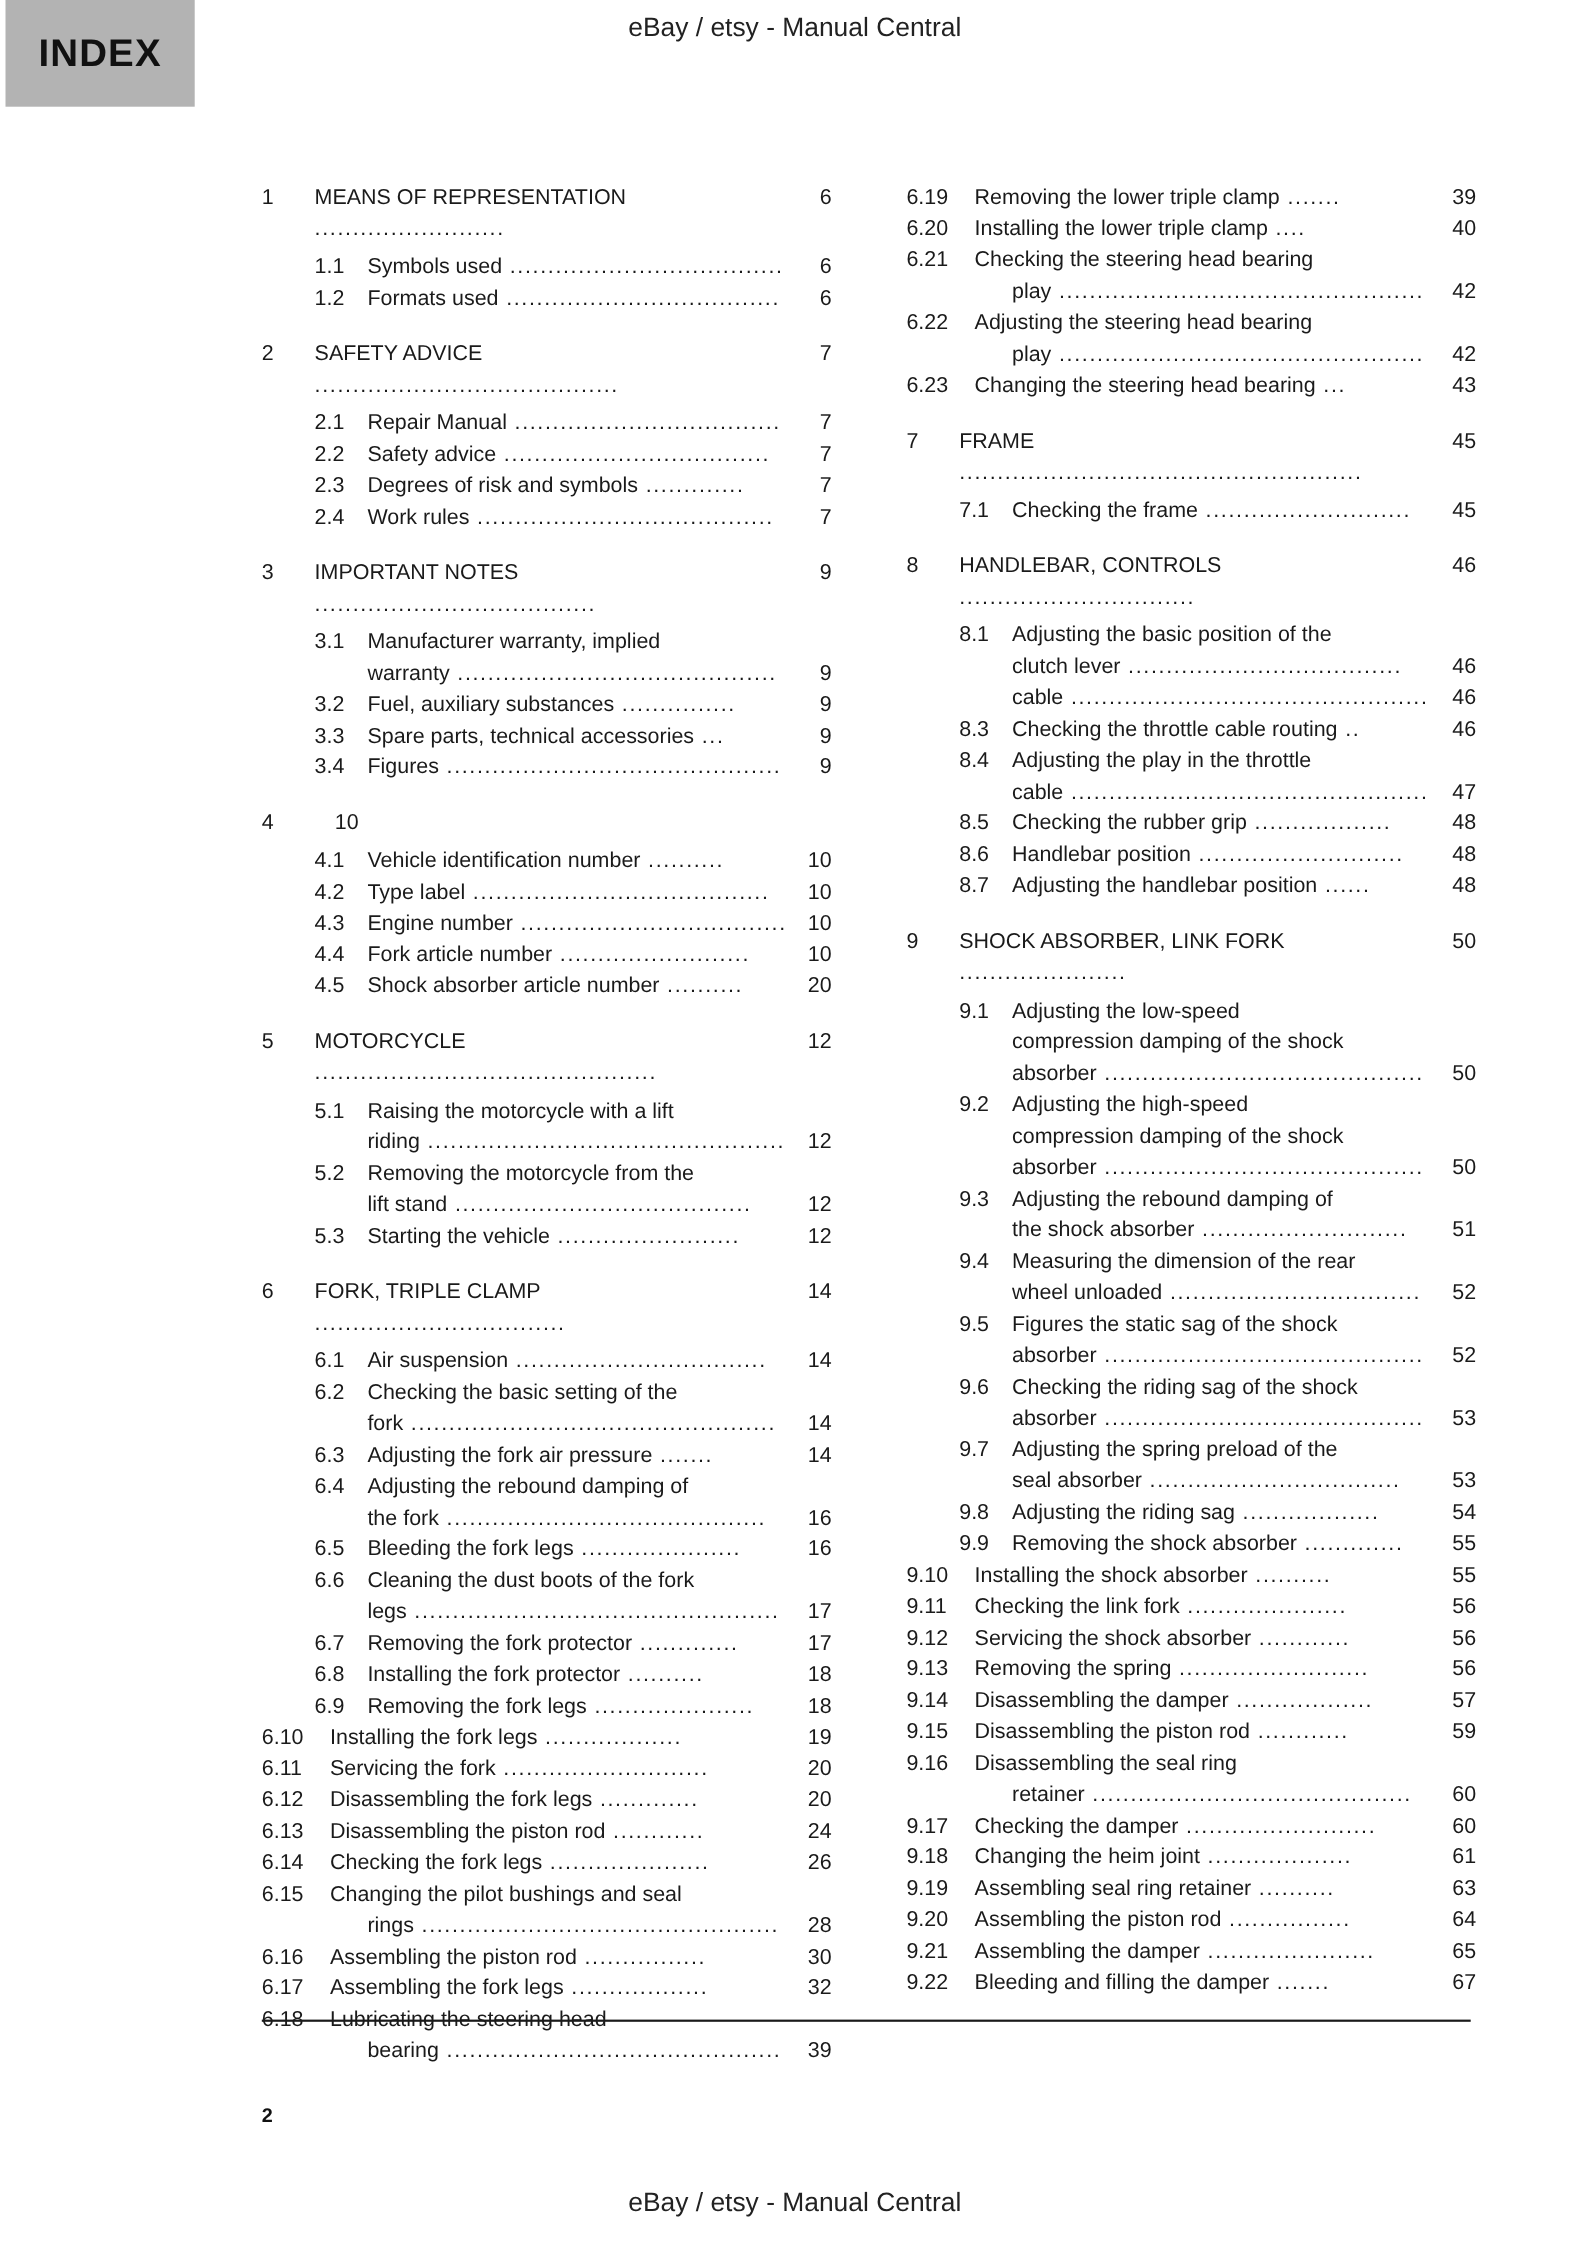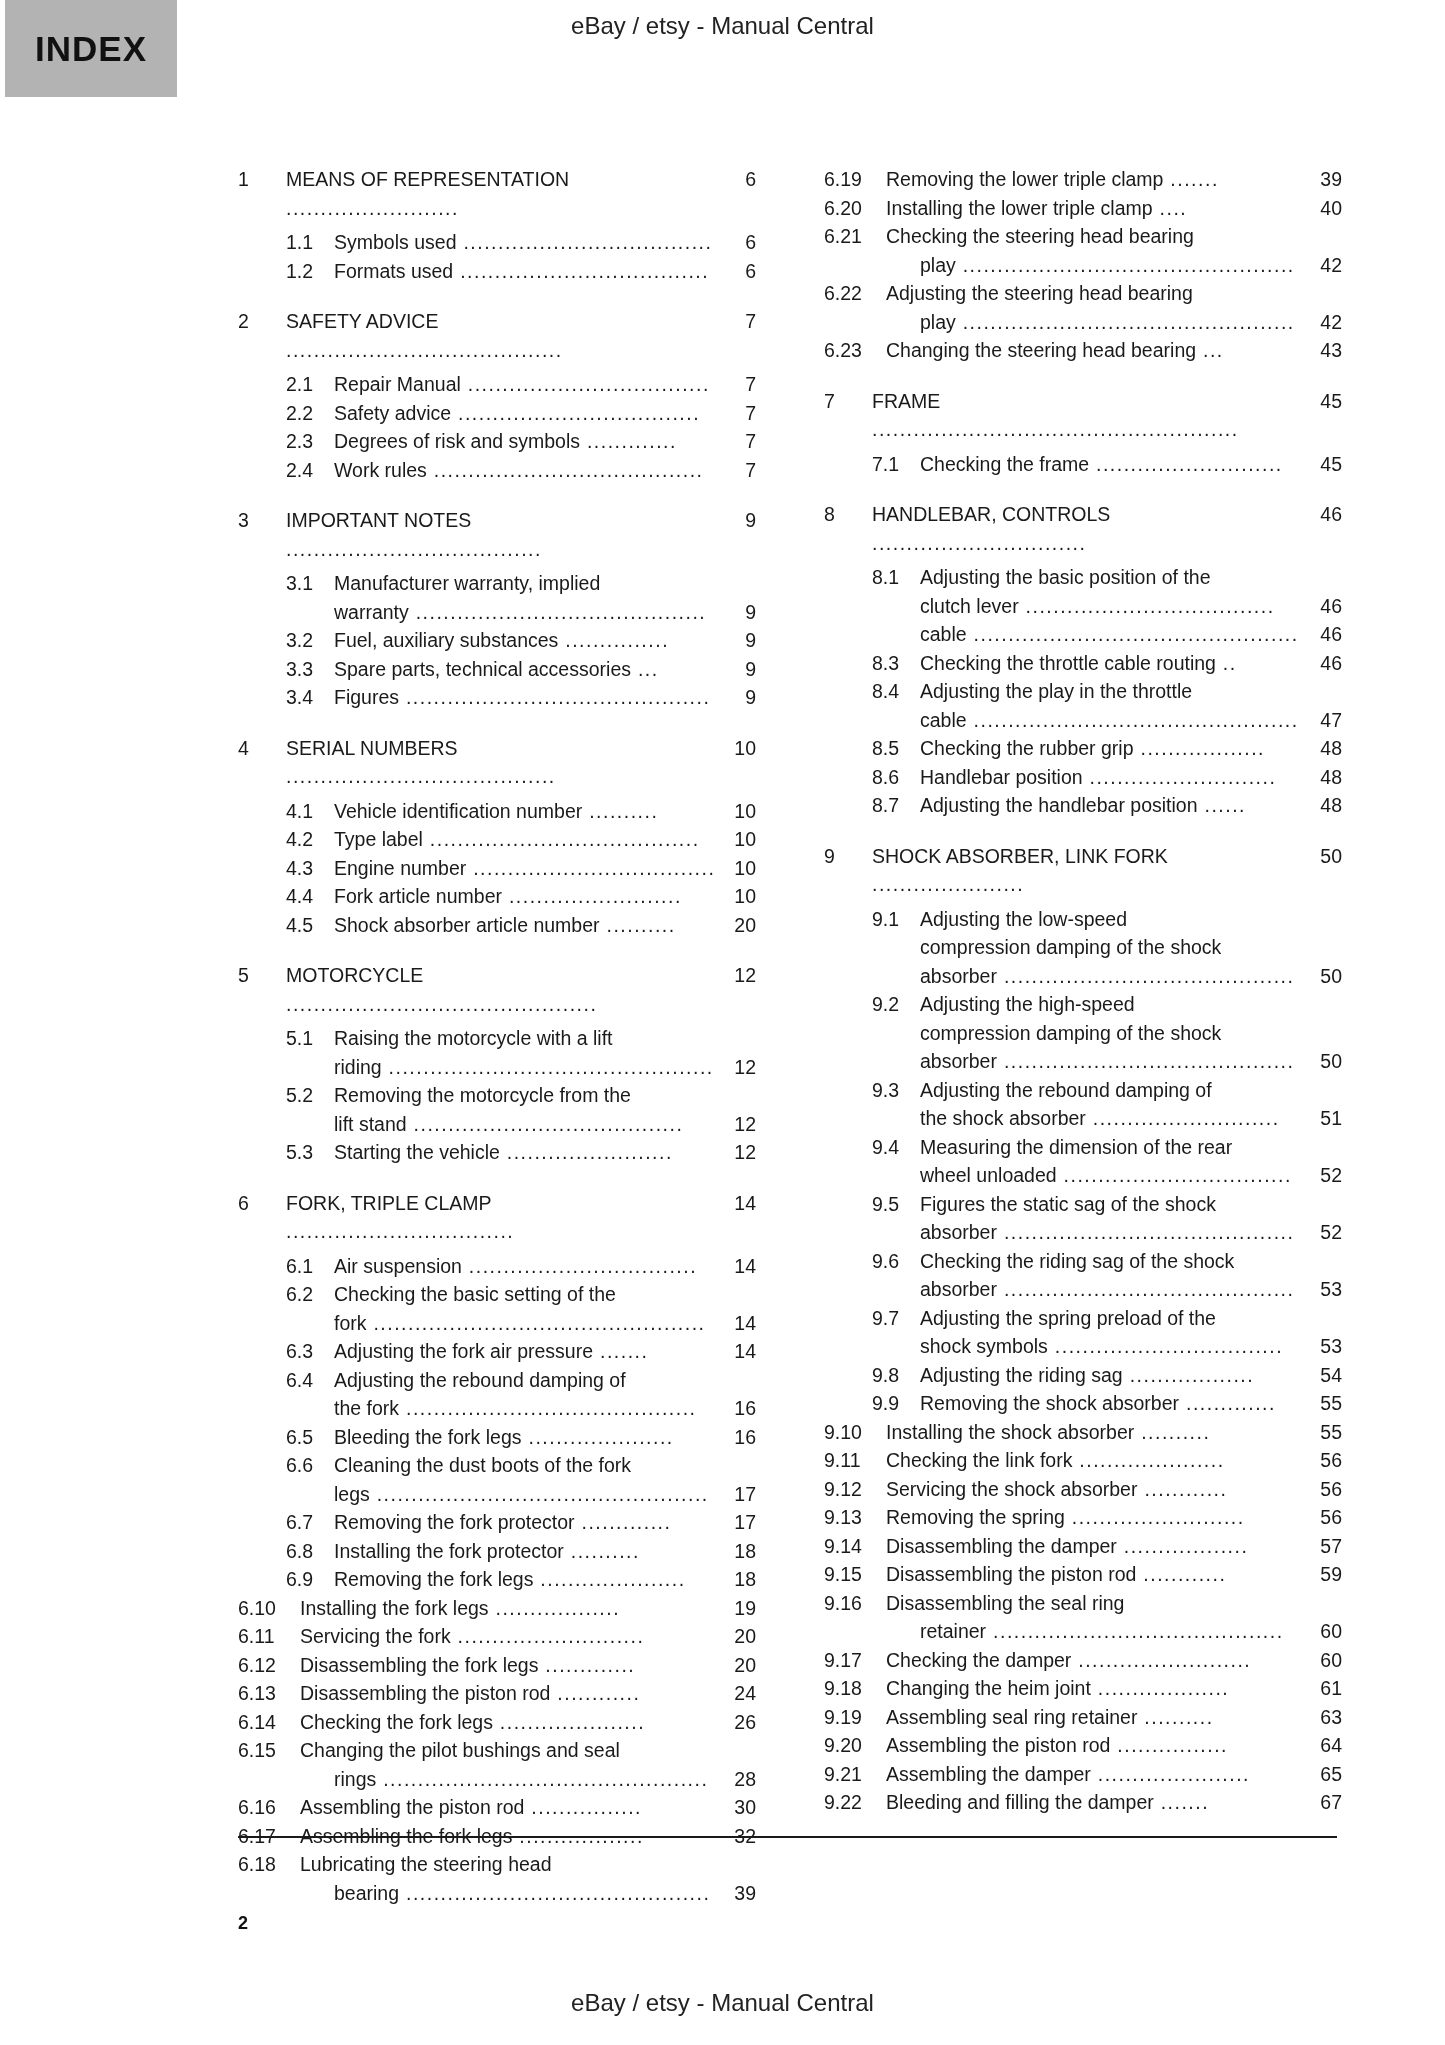--- a/index.html
+++ b/index.html
@@ -216,21 +216,20 @@
           <span class="mid"><span class="title-text">Spare parts, technical accessories</span><span class="leader"> ... </span></span>
           <span class="pg">9</span>
         </div>
         <div class="toc-entry">
           <span class="num">3.4</span>
           <span class="mid"><span class="title-text">Figures</span><span class="leader"> ............................................ </span></span>
           <span class="pg">9</span>
         </div>
         <div class="toc-chapter">
           <span class="num">4</span>
-          <span class="mid"><span class="title-text">SERIAL NUMBERS</span><span class="leader"> ....................................... </span></span>
           <span class="pg">10</span>
         </div>
         <div class="toc-entry">
           <span class="num">4.1</span>
           <span class="mid"><span class="title-text">Vehicle identification number</span><span class="leader"> .......... </span></span>
           <span class="pg">10</span>
         </div>
         <div class="toc-entry">
           <span class="num">4.2</span>
           <span class="mid"><span class="title-text">Type label</span><span class="leader"> ....................................... </span></span>
@@ -553,21 +552,21 @@
           <span class="num"></span>
           <span class="mid"><span class="title-text">absorber</span><span class="leader"> .......................................... </span></span>
           <span class="pg">53</span>
         </div>
         <div class="toc-entry">
           <span class="num">9.7</span>
           <span class="mid"><span class="title-text">Adjusting the spring preload of the</span></span>
         </div>
         <div class="cont nonum">
           <span class="num"></span>
-          <span class="mid"><span class="title-text">shock symbols</span><span class="leader"> ................................. </span></span>
+          <span class="mid"><span class="title-text">seal absorber</span><span class="leader"> ................................. </span></span>
           <span class="pg">53</span>
         </div>
         <div class="toc-entry">
           <span class="num">9.8</span>
           <span class="mid"><span class="title-text">Adjusting the riding sag</span><span class="leader"> .................. </span></span>
           <span class="pg">54</span>
         </div>
         <div class="toc-entry">
           <span class="num">9.9</span>
           <span class="mid"><span class="title-text">Removing the shock absorber</span><span class="leader"> ............. </span></span>

